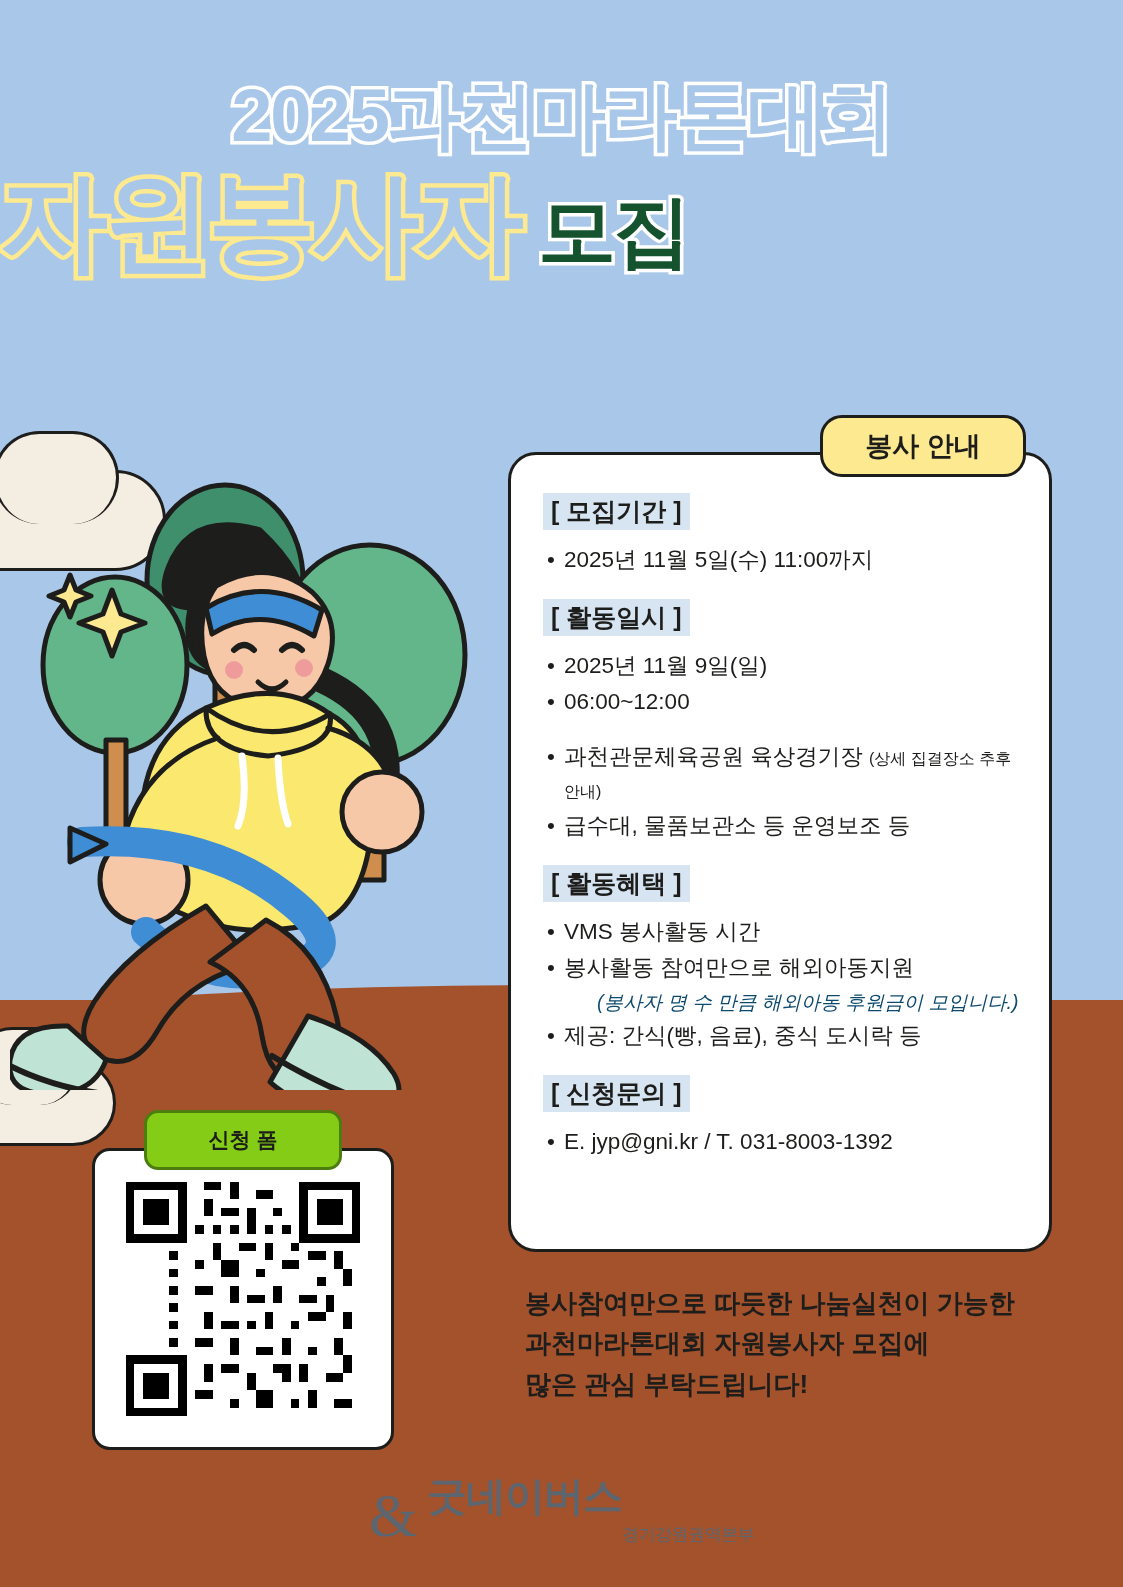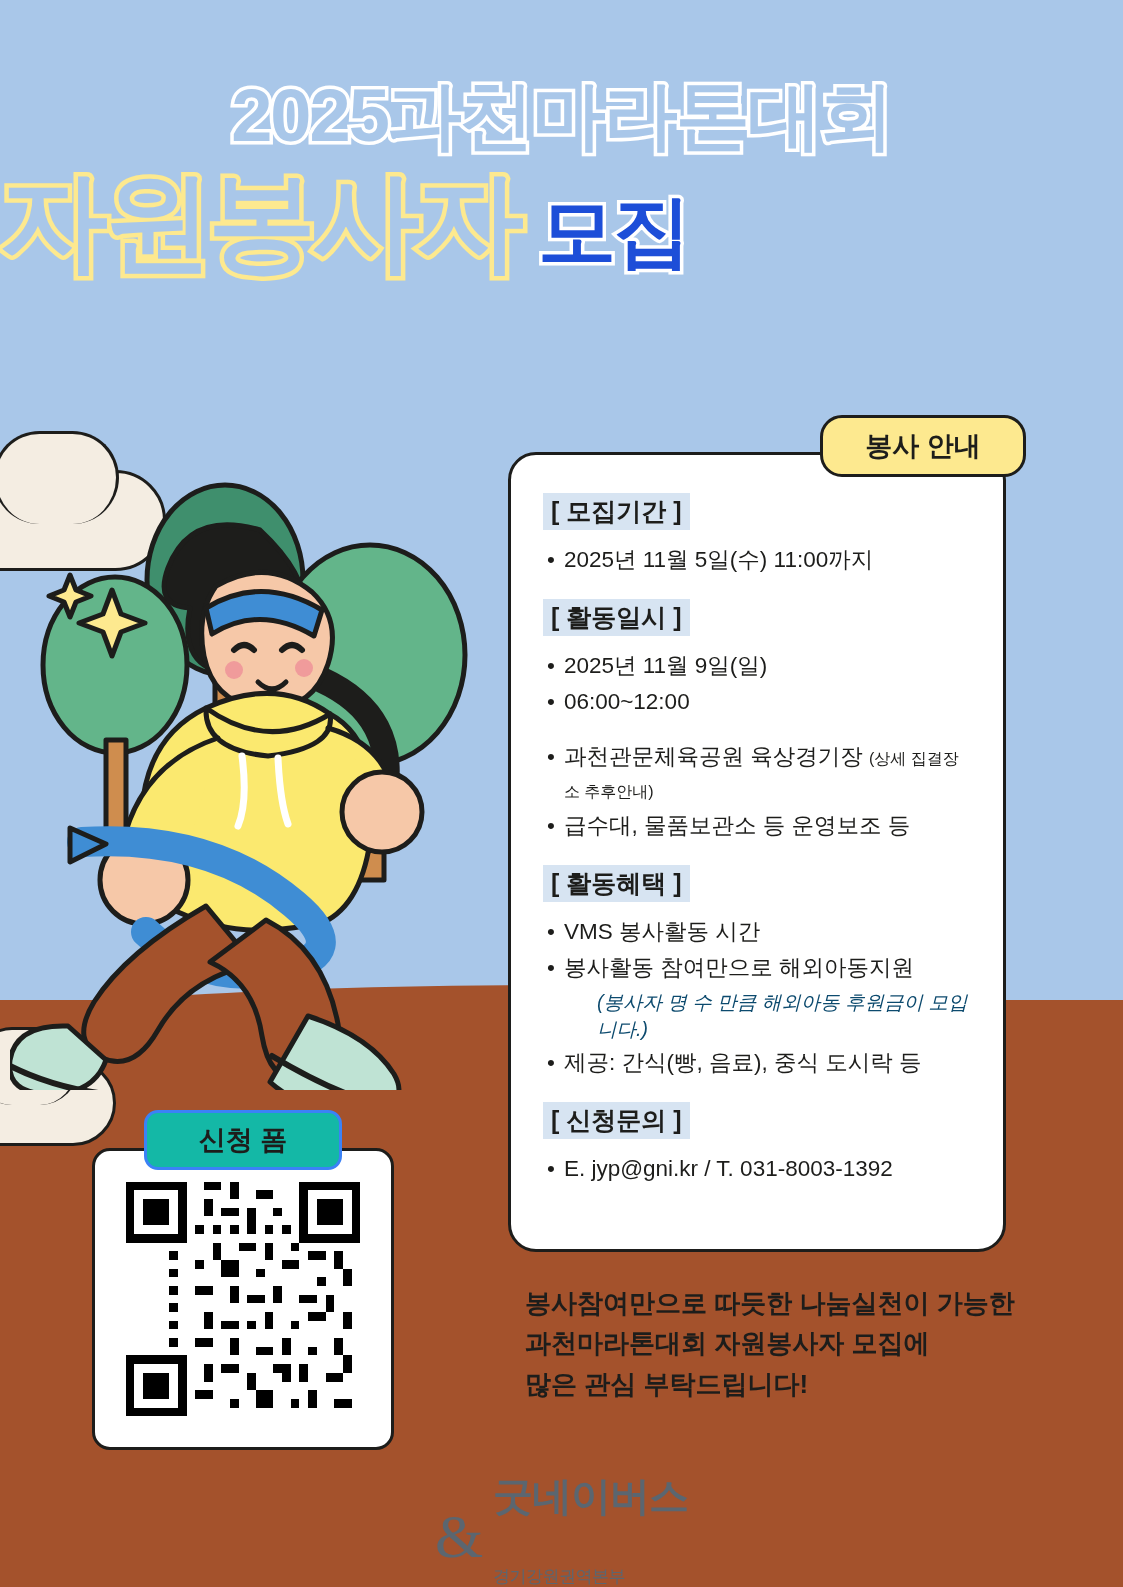--- a/index.html
+++ b/index.html
@@ -25,73 +25,73 @@
     font-size:74px;font-weight:bold;letter-spacing:-2px;color:#a9c7e9;
     -webkit-text-stroke:7px #ffffff;paint-order:stroke fill;
     line-height:1.12;
   }
   .title2-row{display:flex;justify-content:flex-start;align-items:flex-end;gap:18px;margin-top:10px;}
   .title2{
     font-size:108px;font-weight:bold;letter-spacing:-4px;color:#a9c7e9;
     -webkit-text-stroke:9px #fde98f;paint-order:stroke fill;line-height:1;
   }
   .title3{
-    font-size:78px;font-weight:bold;letter-spacing:-3px;color:#1d4ed8;
+    font-size:78px;font-weight:bold;letter-spacing:-3px;color:#14532d;
     -webkit-text-stroke:7px #ffffff;paint-order:stroke fill;line-height:1;
     position:relative;top:-6px;
   }
 
   
   .illus{position:absolute;left:10px;top:470px;width:520px;height:620px;}
 
   
   .badge{
     position:absolute;left:820px;top:415px;width:200px;height:56px;
     background:#fde98f;border:3px solid #1d1d1b;border-radius:22px;
     display:flex;align-items:center;justify-content:center;
     font-size:27px;font-weight:bold;color:#1d1d1b;z-index:3;
   }
   .card{
-    position:absolute;left:508px;top:452px;width:498px;height:800px;
+    position:absolute;left:508px;top:452px;width:544px;height:800px;
     background:#ffffff;border:3px solid #1d1d1b;border-radius:28px;
     box-sizing:border-box;padding:38px 30px 20px 30px;z-index:2;
   }
   .sec-head{
     display:inline-block;background:#d7e4f2;color:#1d1d1b;
     font-size:25px;font-weight:bold;padding:2px 8px;margin:0 0 10px 2px;
   }
   .sec{margin-bottom:22px;}
   .li{font-size:22.5px;color:#1d1d1b;line-height:1.45;margin:4px 0 4px 6px;display:flex;}
   .li .dot{margin-right:9px;}
   .small{font-size:16px;}
   .note{font-size:19.5px;font-style:italic;margin-left:56px;margin-top:2px;color:#0c4a6e;}
 
   
   .qr-badge{
     position:absolute;left:144px;top:1110px;width:192px;height:54px;
-    background:#14b8a6;border:3px solid #3b82f6;border-radius:14px;
+    background:#84cc16;border:3px solid #4d7c0f;border-radius:14px;
     display:flex;align-items:center;justify-content:center;
-    font-size:27px;font-weight:bold;color:#1d1d1b;z-index:3;
+    font-size:21px;font-weight:bold;color:#1d1d1b;z-index:3;
   }
   .qr-box{
     position:absolute;left:92px;top:1148px;width:296px;height:296px;
     background:#ffffff;border:3px solid #1d1d1b;border-radius:18px;z-index:2;
     display:flex;align-items:center;justify-content:center;
   }
 
   
   .msg{
     position:absolute;right:78px;top:1283px;width:520px;
     font-size:26px;font-weight:bold;color:#1d1d1b;line-height:1.55;
   }
 
   
   .logo{position:absolute;left:0;top:1475px;width:1123px;display:flex;justify-content:center;align-items:center;gap:10px;}
   .logo-amp{font-family:"Liberation Serif",serif;font-size:62px;color:#5b6670;line-height:1;position:relative;top:4px;}
-  .logo-txt{display:flex;flex-direction:column;align-items:flex-start;}
+  .logo-txt{display:flex;flex-direction:row;align-items:flex-start;}
   .logo-main{font-size:40px;font-weight:bold;color:#5b6670;letter-spacing:-1px;line-height:1.05;}
   .logo-sub{font-size:17px;color:#5b6670;letter-spacing:-0.5px;margin-top:48px;}
 </style>
 </head>
 <body>
 
 <div class="sky"></div>
 <div class="ground-top"></div>
 <div class="ground"></div>
 <div class="cloud c1"></div>

